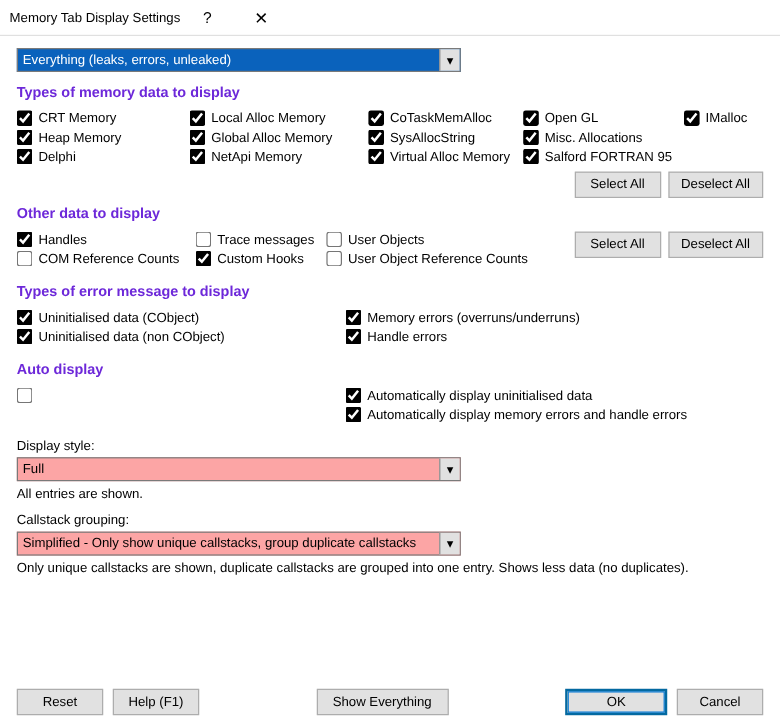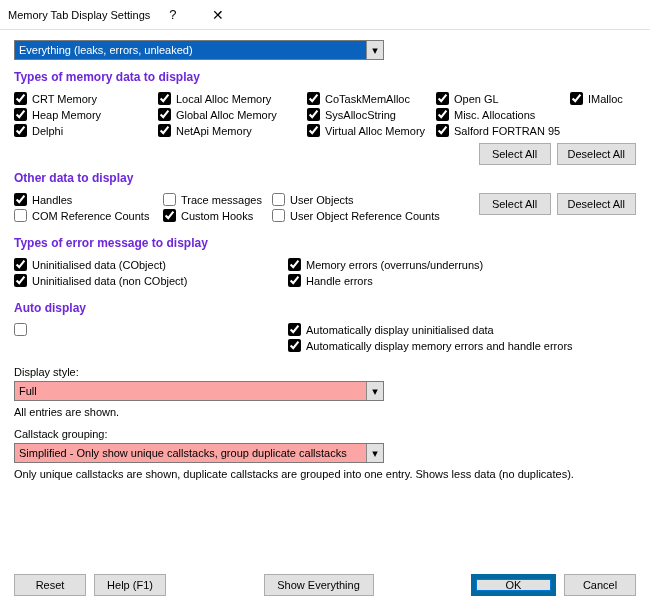--- a/index.html
+++ b/index.html
@@ -108,21 +108,21 @@
     background: #e1e1e1;
     border: 1px solid #adadad;
     display: inline-flex;
     align-items: center;
     justify-content: center;
     padding: 0 10px;
     font-size: 11px;
     font-family: inherit;
   }
   .btn.default {
-    border: 5px solid #0369a1;
+    border: 2px solid #0369a1;
     box-shadow: inset 0 0 0 1px #0078d7;
   }
   .label-line { margin: 6px 0 3px 0; }
   .helper { margin-top: 5px; }
   .bottom-bar {
     position: absolute;
     bottom: 10px;
     left: 14px;
     right: 14px;
     display: flex;

